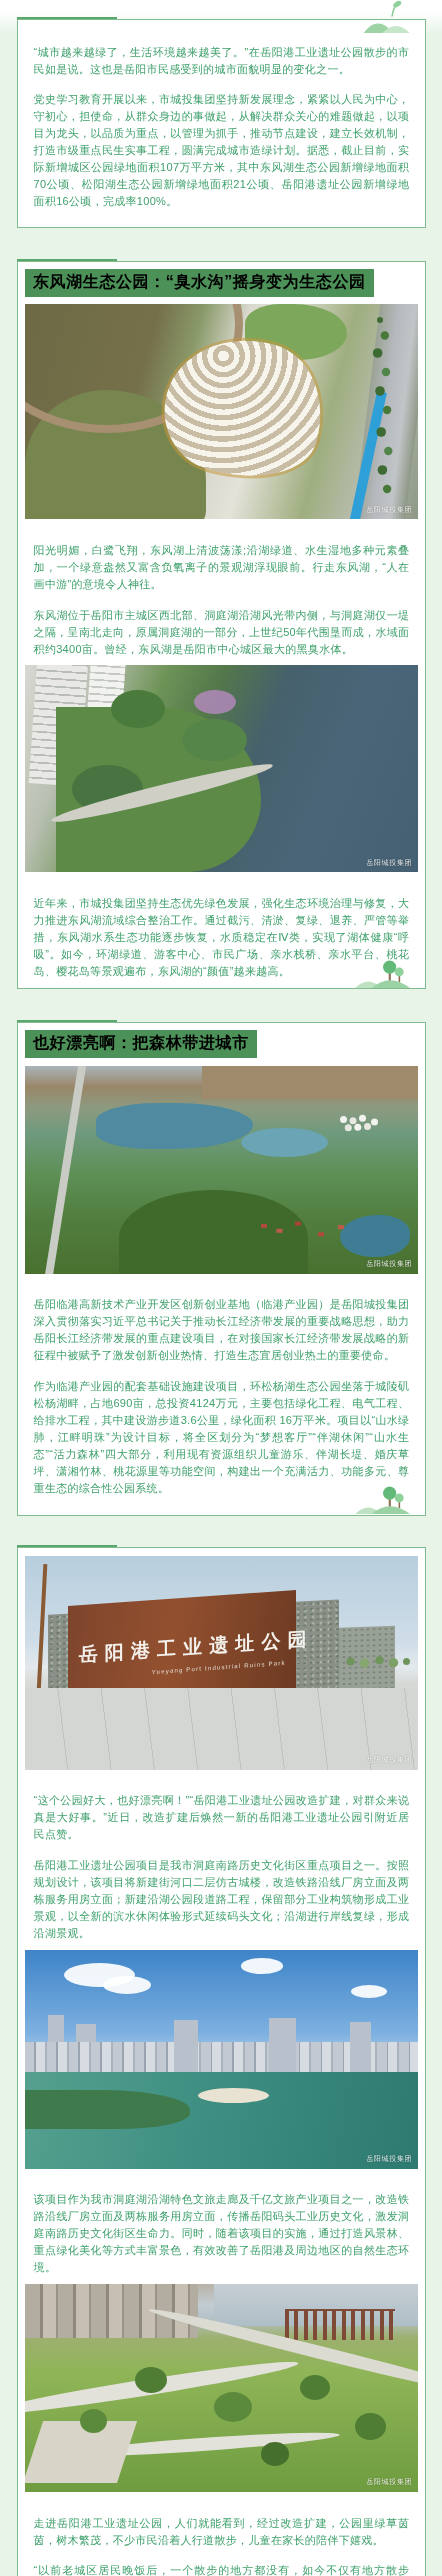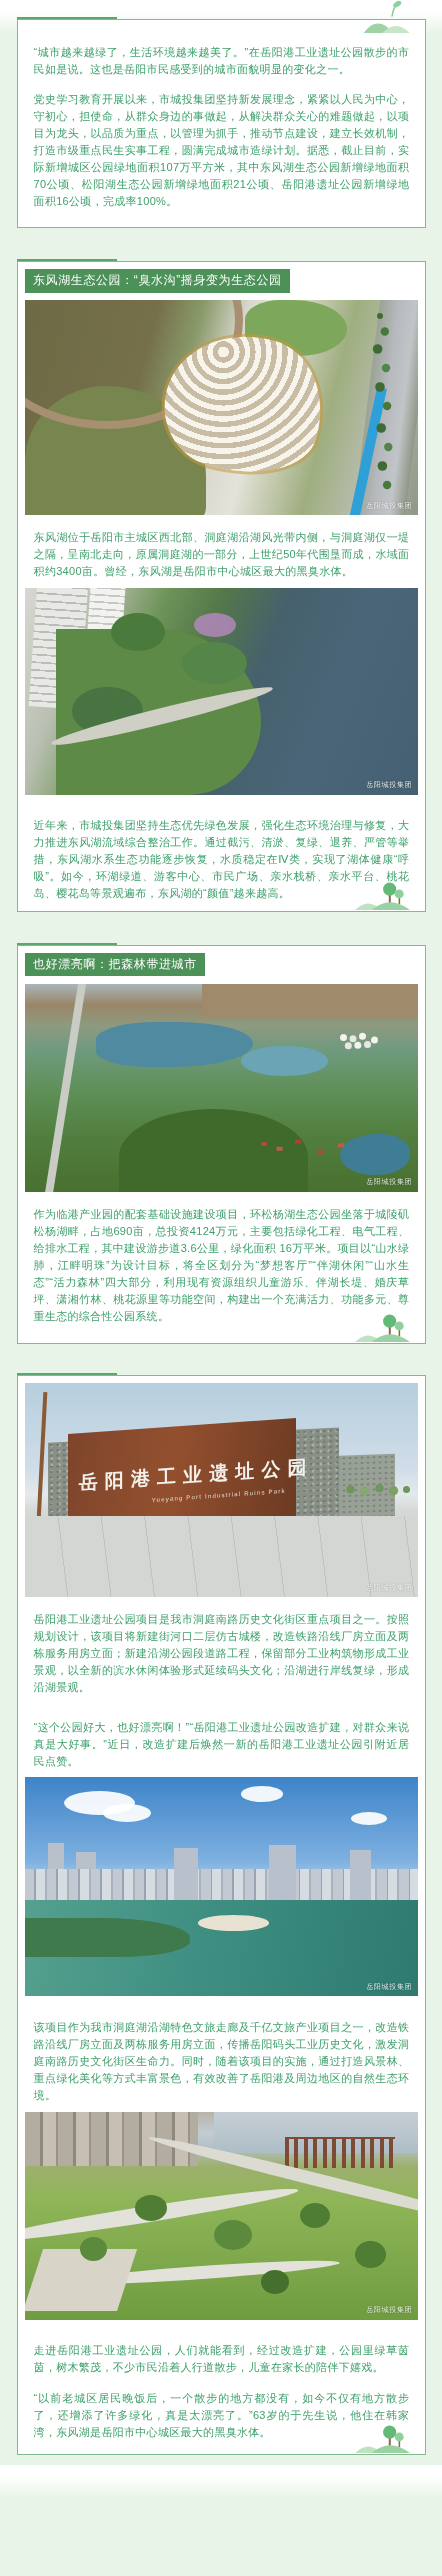--- a/index.html
+++ b/index.html
@@ -31,23 +31,23 @@
     color:#3ea06b;
     text-align:justify;
     letter-spacing:0.3px;
   }
   .para.after-photo{margin-top:22.6px;}
   .banner{
     display:inline-block;
     margin:7.1px 0 0 7.1px;
     padding:3px 8.3px 3.6px;
     background:#4c9158;
-    color:#ffffff;
-    font-size:12px;
-    font-weight:normal;
+    color:#000000;
+    font-size:16px;
+    font-weight:bold;
     letter-spacing:0.6px;
   }
   .photo{
     position:relative;
     overflow:hidden;
     margin:7.7px 7.1px 0;
   }
   .wm{
     position:absolute;
     right:6px;bottom:4.8px;
@@ -188,20 +188,21 @@
     <div class="shore"></div>
     <div class="boardwalk"></div>
     <div class="lawn"></div>
     <div class="amphi"></div>
     <div class="road"></div>
     <div class="bluelane"></div>
     <div class="trees"></div>
     <span class="wm">岳阳城投集团</span>
   </div>
 
+  <p class="para after-photo">阳光明媚，白鹭飞翔，东风湖上清波荡漾;沿湖绿道、水生湿地多种元素叠加，一个绿意盎然又富含负氧离子的景观湖浮现眼前。行走东风湖，“人在画中游”的意境令人神往。</p>
   <p class="para">东风湖位于岳阳市主城区西北部、洞庭湖沿湖风光带内侧，与洞庭湖仅一堤之隔，呈南北走向，原属洞庭湖的一部分，上世纪50年代围垦而成，水域面积约3400亩。曾经，东风湖是岳阳市中心城区最大的黑臭水体。</p>
 
   <div class="photo p2">
     <div class="bldg b1"></div>
     <div class="bldg b2"></div>
     <div class="green"></div>
     <div class="blob tree1"></div>
     <div class="blob tree2"></div>
     <div class="blob tree3"></div>
     <div class="path"></div>
@@ -231,20 +232,21 @@
     <div class="blob lake1"></div>
     <div class="blob lake2"></div>
     <div class="blob lake3"></div>
     <div class="tanks"></div>
     <div class="road"></div>
     <div class="blob forest"></div>
     <div class="houses"></div>
     <span class="wm">岳阳城投集团</span>
   </div>
 
+  <p class="para after-photo">岳阳临港高新技术产业开发区创新创业基地（临港产业园）是岳阳城投集团深入贯彻落实习近平总书记关于推动长江经济带发展的重要战略思想，助力岳阳长江经济带发展的重点建设项目，在对接国家长江经济带发展战略的新征程中被赋予了激发创新创业热情、打造生态宜居创业热土的重要使命。</p>
   <p class="para">作为临港产业园的配套基础设施建设项目，环松杨湖生态公园坐落于城陵矶松杨湖畔，占地690亩，总投资4124万元，主要包括绿化工程、电气工程、给排水工程，其中建设游步道3.6公里，绿化面积 16万平米。项目以“山水绿肺，江畔明珠”为设计目标，将全区划分为“梦想客厅”“伴湖休闲”“山水生态”“活力森林”四大部分，利用现有资源组织儿童游乐、伴湖长堤、婚庆草坪、潇湘竹林、桃花源里等功能空间，构建出一个充满活力、功能多元、尊重生态的综合性公园系统。</p>
 
   <svg class="deco bottom-right" width="55" height="31" viewBox="0 0 92 52">
     <path d="M0,52 Q22,30 44,52 Z" fill="#bfe2c2"></path>
     <rect x="56.5" y="24" width="3.4" height="16" fill="#8a6a4a"></rect>
     <circle cx="58" cy="17" r="11" fill="#63ba78"></circle>
     <rect x="73" y="30" width="2.6" height="12" fill="#8a6a4a"></rect>
     <circle cx="74" cy="25" r="7.5" fill="#8fd19a"></circle>
     <path d="M28,52 Q58,26 92,52 Z" fill="#9ad2a4"></path>
   </svg>
@@ -258,22 +260,22 @@
     <div class="treesline"></div>
     <div class="sign">
       <div class="sign-cn">岳阳港工业遗址公园</div>
       <div class="sign-en">Yueyang Port Industrial Ruins Park</div>
     </div>
     <div class="pole"></div>
     <div class="pave"></div>
     <span class="wm">岳阳城投集团</span>
   </div>
 
+  <p class="para after-photo">“这个公园好大，也好漂亮啊！”“岳阳港工业遗址公园改造扩建，对群众来说真是大好事。”近日，改造扩建后焕然一新的岳阳港工业遗址公园引附近居民点赞。</p>
   <p class="para">岳阳港工业遗址公园项目是我市洞庭南路历史文化街区重点项目之一。按照规划设计，该项目将新建街河口二层仿古城楼，改造铁路沿线厂房立面及两栋服务用房立面；新建沿湖公园段道路工程，保留部分工业构筑物形成工业景观，以全新的滨水休闲体验形式延续码头文化；沿湖进行岸线复绿，形成沿湖景观。</p>
-  <p class="para after-photo">“这个公园好大，也好漂亮啊！”“岳阳港工业遗址公园改造扩建，对群众来说真是大好事。”近日，改造扩建后焕然一新的岳阳港工业遗址公园引附近居民点赞。</p>
 
   <div class="photo p5">
     <div class="blob cloud c1"></div>
     <div class="blob cloud c2"></div>
     <div class="blob cloud c3"></div>
     <div class="blob cloud c4"></div>
     <div class="tower t1"></div>
     <div class="tower t2"></div>
     <div class="skyline"></div>
     <div class="tower t3"></div>

